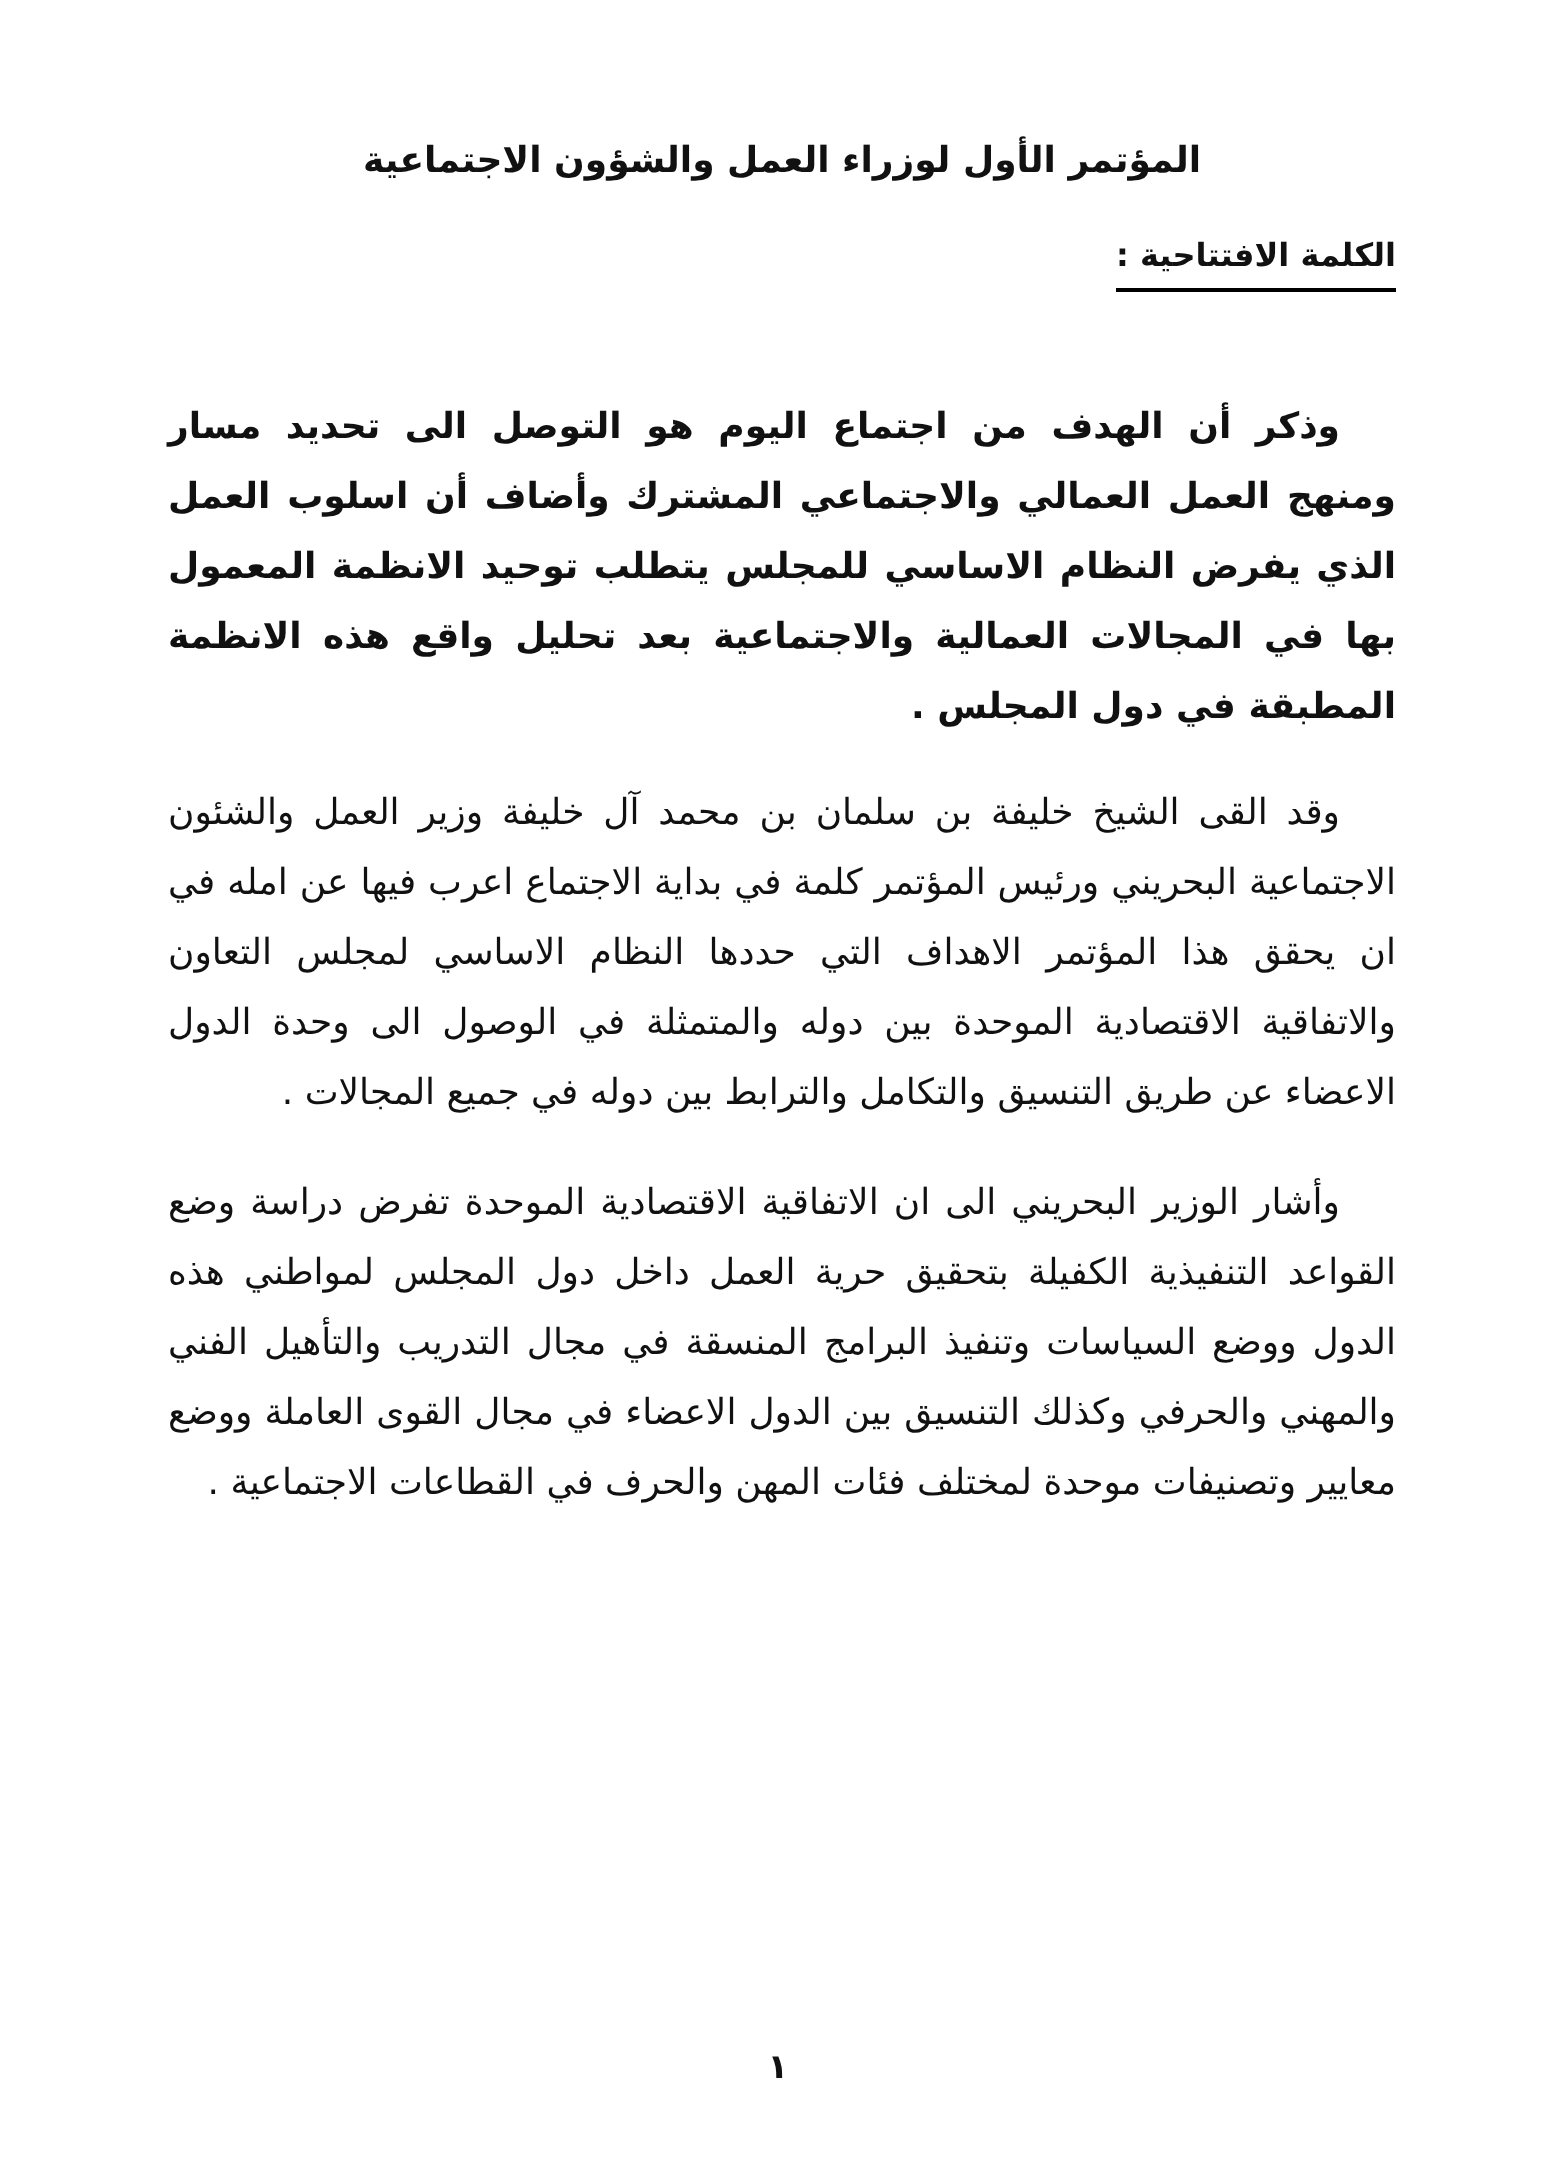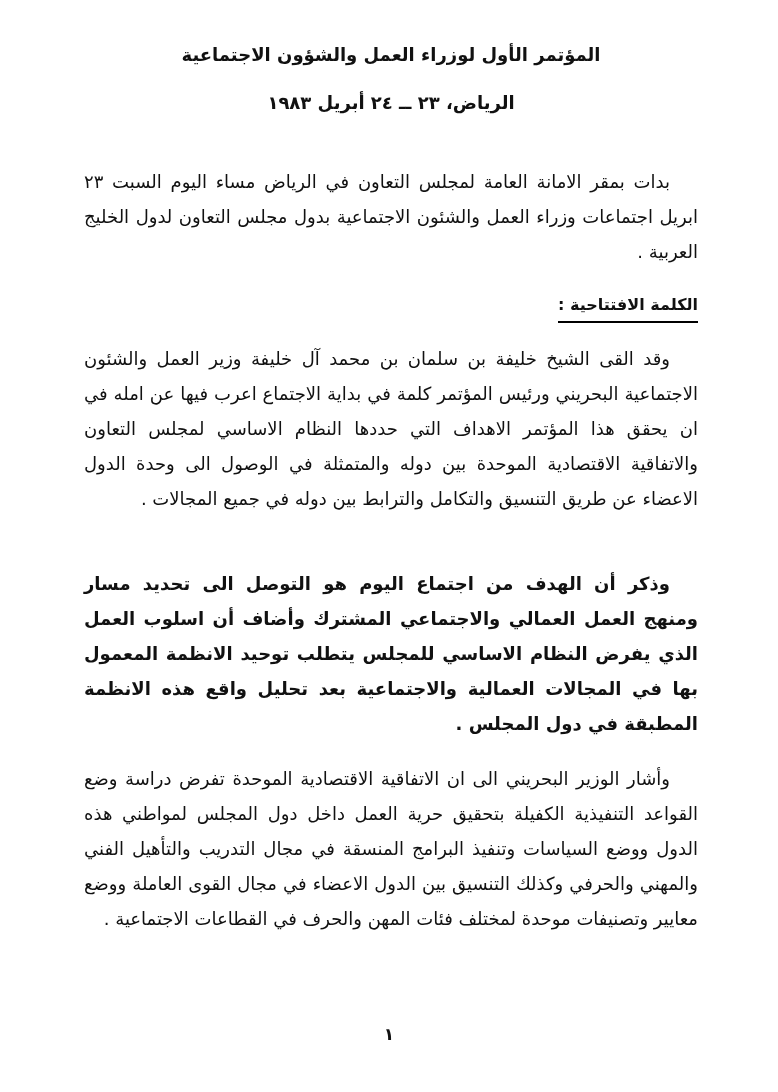--- a/index.html
+++ b/index.html
@@ -18,21 +18,21 @@
     color: #111111;
     direction: rtl;
   }
   .content {
     position: absolute;
     top: 0;
     right: 80px;
     left: 84px;
   }
   .title-block {
-    margin-top: 44px;
+    margin-top: 70px;
     text-align: center;
   }
   .title-line {
     font-size: 18px;
     font-weight: 700;
     line-height: 22px;
     margin-bottom: 26px;
     letter-spacing: 0.5px;
   }
   .para {
@@ -78,31 +78,29 @@
   }
 </style>
 </head>
 <body>
 
 <div class="page">
   <div class="content">
 
     <div class="title-block">
       <div class="title-line">المؤتمر الأول لوزراء العمل والشؤون الاجتماعية</div>
-      <div class="title-line">الرياض، ٢٣ ــ ٢٤ أبريل ١٩٨٣</div>
     </div>
 
-    <p class="para para-intro">بدات بمقر الامانة العامة لمجلس التعاون في الرياض مساء اليوم السبت ٢٣ ابريل اجتماعات وزراء العمل والشئون الاجتماعية بدول مجلس التعاون لدول الخليج العربية .</p>
 
     <div class="section-heading-wrap">
       <span class="section-heading">الكلمة الافتتاحية :</span>
     </div>
 
+    <p class="para para-speech2">وذكر أن الهدف من اجتماع اليوم هو التوصل الى تحديد مسار ومنهج العمل العمالي والاجتماعي المشترك وأضاف أن اسلوب العمل الذي يفرض النظام الاساسي للمجلس يتطلب توحيد الانظمة المعمول بها في المجالات العمالية والاجتماعية بعد تحليل واقع هذه الانظمة المطبقة في دول المجلس .</p>
+
     <p class="para para-speech1">وقد القى الشيخ خليفة بن سلمان بن محمد آل خليفة وزير العمل والشئون الاجتماعية البحريني ورئيس المؤتمر كلمة في بداية الاجتماع اعرب فيها عن امله في ان يحقق هذا المؤتمر الاهداف التي حددها النظام الاساسي لمجلس التعاون والاتفاقية الاقتصادية الموحدة بين دوله والمتمثلة في الوصول الى وحدة الدول الاعضاء عن طريق التنسيق والتكامل والترابط بين دوله في جميع المجالات .</p>
-
-    <p class="para para-speech2">وذكر أن الهدف من اجتماع اليوم هو التوصل الى تحديد مسار ومنهج العمل العمالي والاجتماعي المشترك وأضاف أن اسلوب العمل الذي يفرض النظام الاساسي للمجلس يتطلب توحيد الانظمة المعمول بها في المجالات العمالية والاجتماعية بعد تحليل واقع هذه الانظمة المطبقة في دول المجلس .</p>
 
     <p class="para para-speech3">وأشار الوزير البحريني الى ان الاتفاقية الاقتصادية الموحدة تفرض دراسة وضع القواعد التنفيذية الكفيلة بتحقيق حرية العمل داخل دول المجلس لمواطني هذه الدول ووضع السياسات وتنفيذ البرامج المنسقة في مجال التدريب والتأهيل الفني والمهني والحرفي وكذلك التنسيق بين الدول الاعضاء في مجال القوى العاملة ووضع معايير وتصنيفات موحدة لمختلف فئات المهن والحرف في القطاعات الاجتماعية .</p>
 
   </div>
 
   <div class="page-number">١</div>
 </div>
 
 </body></html>

